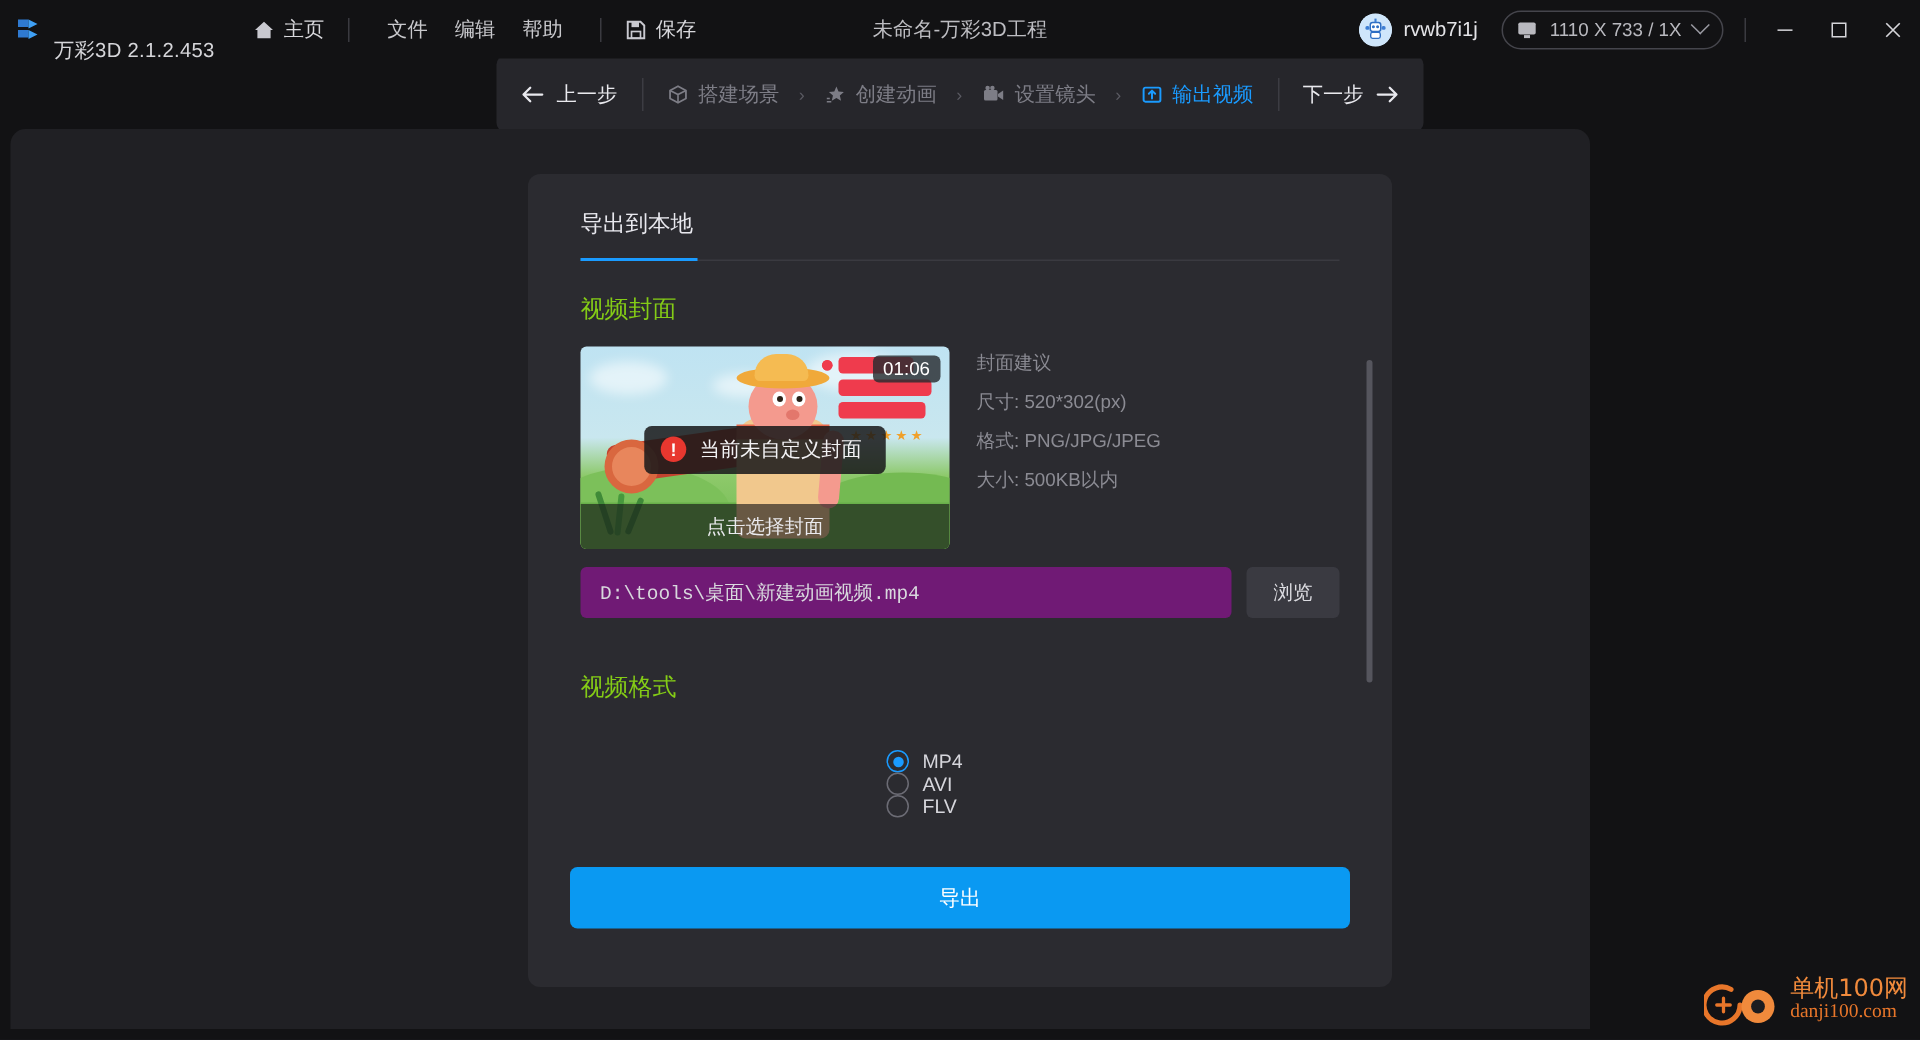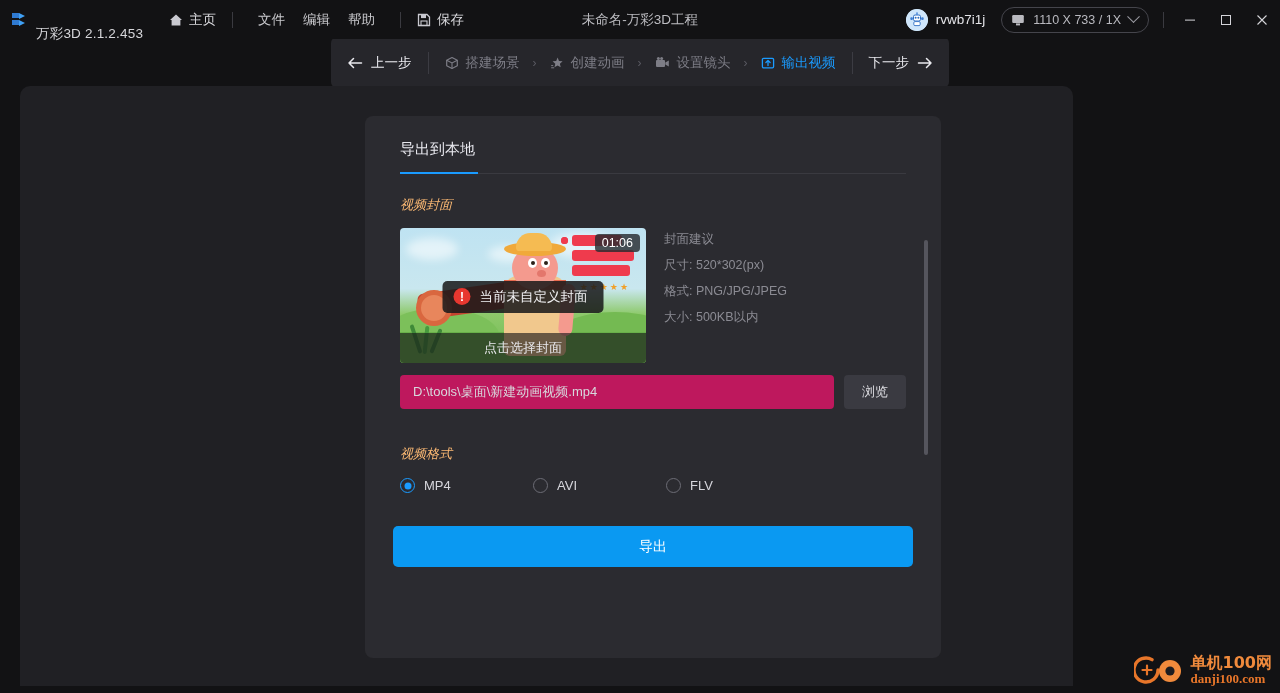--- a/index.html
+++ b/index.html
@@ -80,41 +80,41 @@
     color: #e9e9ee; font-size: 13.5px; padding: 0 16px; height: 35px; cursor: pointer;
   }
   .step-divider { width: 1px; height: 22px; background: #3c3c43; }
   .crumbs { display: flex; align-items: center; padding: 0 4px; }
   .crumb { display: flex; align-items: center; gap: 7px; padding: 0 12px; cursor: pointer; color: #7d7d86; font-size: 13.5px; }
   .crumb.active { color: #1a9bff; }
   .crumb-sep { color: #5a5a62; font-size: 12px; padding: 0 1px; }
 
   
   .main {
-    position: absolute; left: 20px; top: 86px;
+    position: absolute; left: 7px; top: 86px;
     width: 1053px; height: 600px;
     background: #202024;
     border-radius: 10px 10px 0 0;
     overflow: hidden;
   }
 
   .panel {
     position: absolute; left: 345px; top: 30px;
     width: 576px; height: 542px;
     background: #2b2b30;
     border-radius: 8px;
   }
 
   
   .tabrow { position: relative; margin: 24px 35px 0 35px; }
   .tab-label { color: #e8e8ee; font-size: 15px; padding-bottom: 14px; display: inline-block; cursor: pointer; }
   .tab-underline-track { height: 1px; background: #3a3a40; width: 100%; }
   .tab-underline { position: absolute; bottom: 0; left: 0; width: 78px; height: 2px; background: #1a9bff; }
 
-  .sect-label { color: #fdba74; font-size: 13px; font-style: italic; }
+  .sect-label { color: #84cc16; font-size: 16px; }
 
   .cover-row { display: flex; gap: 18px; margin: 0 0 0 0; }
 
   .thumb {
     position: relative; width: 246px; height: 135px;
     border-radius: 4px; overflow: hidden; cursor: pointer;
     background: linear-gradient(180deg,#bfe3f2 0%,#c9e7ef 45%,#8dc96a 64%,#6fb84f 100%);
   }
   .sky-cloud { position: absolute; background: rgba(255,255,255,.55); border-radius: 50%; filter: blur(4px); }
   .hill { position: absolute; border-radius: 50% 50% 0 0; }
@@ -151,23 +151,23 @@
     display: flex; align-items: center; justify-content: center;
     color: #eaeaee; font-size: 13px;
   }
 
   .sug-list { padding-top: 3px; }
   .sug-title { color: #8b8b93; font-size: 12.5px; margin-bottom: 9px; }
   .sug-line { color: #8b8b93; font-size: 12.5px; margin-bottom: 9px; }
 
   .path-row { display: flex; gap: 10px; align-items: center; }
   .path-input {
-    flex: 1; height: 34px; background: #be185d; border: none; border-radius: 4px;
+    flex: 1; height: 34px; background: #701a75; border: none; border-radius: 4px;
     color: #d8d8dd; font-size: 13px; padding: 0 13px;
-    font-family: Liberation Sans, sans-serif;
+    font-family: Liberation Mono, monospace;
   }
   .browse-btn {
     width: 62px; height: 34px; background: #3a3a41; border: none; border-radius: 4px;
     color: #dcdce1; font-size: 13px; cursor: pointer;
     font-family: "Liberation Sans", sans-serif;
   }
 
   .radios { display: flex; align-items: center; }
   .radio-item { display: flex; align-items: center; gap: 9px; cursor: pointer; width: 133px; }
   .radio {
@@ -187,21 +187,21 @@
     color: #fff; font-size: 14px; cursor: pointer;
     font-family: "Liberation Sans", sans-serif;
   }
 
   .sbar-track { position: absolute; right: 13px; top: 124px; width: 4px; height: 215px; }
   .sbar-thumb { width: 4px; height: 215px; background: #55555d; border-radius: 2px; cursor: pointer; }
 
   
   .watermark {
     position: absolute; right: 8px; bottom: 3px;
-    display: flex; align-items: center; gap: 5px; font-weight: bold;
+    display: flex; gap: 5px;
   }
   .wm-text { display: flex; flex-direction: column; line-height: 1.08; }
   .wm-cn { color: #f08a3c; font-size: 16px; font-family: "DejaVu Sans", sans-serif; }
   .wm-en { color: #e8762a; font-size: 13px; font-family: "Liberation Serif", serif; }
 </style>
 </head>
 <body>
 
 <div class="titlebar">
   <div class="tb-left">
@@ -431,21 +431,21 @@
     </div>
 
     
     <div class="path-row" style="margin:12px 35px 0 35px;">
       <input class="path-input" type="text" value="D:\tools\桌面\新建动画视频.mp4" style="">
       <button class="browse-btn">浏览</button>
     </div>
 
     
     <div class="sect-label" style="margin:36px 0 0 35px;">视频格式</div>
-    <div class="radios" style="margin:15px 0 0 35px;">
+    <div class="radios" style="margin:31px 0 0 35px;flex-direction:column;">
       <div class="radio-item">
         <span class="radio on"></span>
         <span class="radio-label">MP4</span>
       </div>
       <div class="radio-item">
         <span class="radio"></span>
         <span class="radio-label">AVI</span>
       </div>
       <div class="radio-item">
         <span class="radio"></span>

